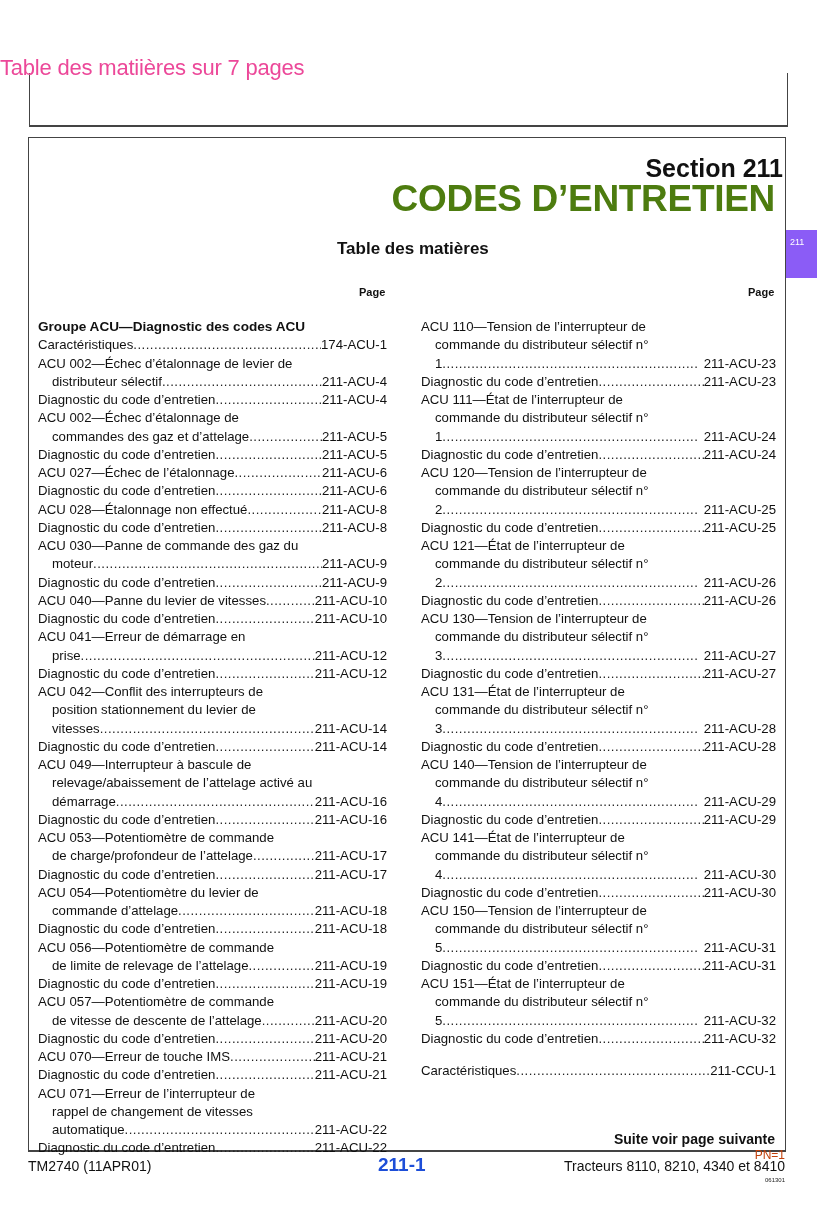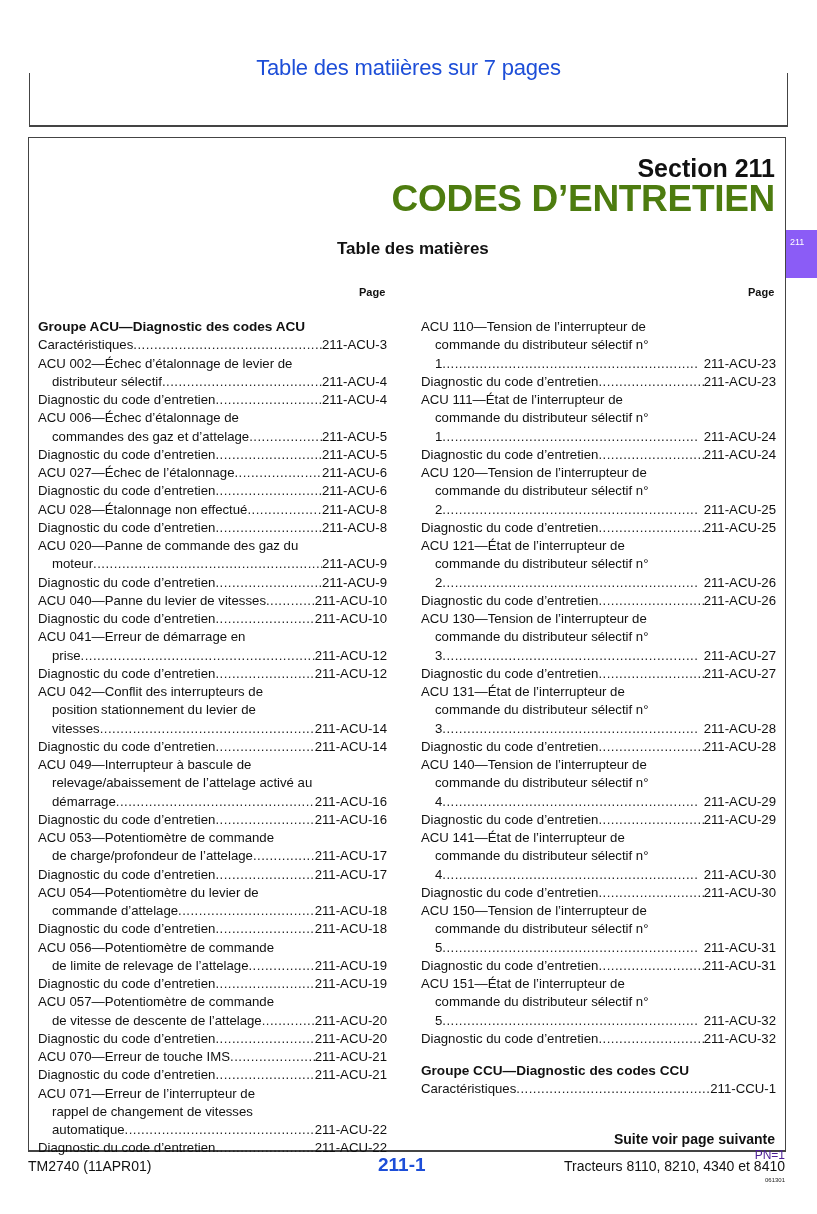--- a/index.html
+++ b/index.html
@@ -1,24 +1,24 @@
 <!DOCTYPE html>
 <html><head>
   <meta charset="utf-8">
   <style>
     html, body { margin: 0; padding: 0; background: #ffffff; }
     body { width: 817px; height: 1214px; position: relative; overflow: hidden;
            font-family: "Liberation Sans", sans-serif; color: #111; }
     .top-banner { position: absolute; left: 29px; top: 73px; width: 757px; height: 52px;
                   border-left: 1.5px solid #444; border-right: 1.5px solid #444; border-bottom: 2px solid #444; }
-    .banner-title { position: absolute; left: 0; top: 55px; width: 817px; text-align: center;
-                    font-size: 22px; letter-spacing: -0.2px; color: #1d4ed8; }
+    .banner-title { position: absolute; left: 0; top: 55px; width: 817px; 
+                    font-size: 22px; letter-spacing: -0.2px; color: #ec4899; }
     .main-box { position: absolute; left: 28px; top: 137px; width: 758px; height: 1015px;
                 border: 1.5px solid #444; border-bottom: 2px solid #444; box-sizing: border-box; }
-    .section-num { position: absolute; right: 42px; top: 154px; font-weight: bold; font-size: 25px; color: #111; }
+    .section-num { position: absolute; right: 34px; top: 154px; font-weight: bold; font-size: 25px; color: #111; }
     .section-title { position: absolute; right: 42px; top: 178px; font-weight: bold; font-size: 37px; letter-spacing: -0.3px; color: #4d7c0f; }
     .toc-title { position: absolute; left: 337px; top: 228px; font-weight: bold; font-size: 17px; color: #111; margin-top: 11px; }
     .side-tab { position: absolute; left: 786px; top: 230px; width: 31px; height: 48px; background: #8b5cf6; padding-left: 48px; }
     .side-tab span { position: absolute; left: 4px; top: 7px; font-size: 9px; color: #fff; }
     .page-hdr { position: absolute; top: 286px; font-weight: bold; font-size: 11px; color: #111; }
     .col { position: absolute; font-size: 13.2px; line-height: 18.25px; }
     .col-left { left: 38px; top: 318px; width: 349px; }
     .col-right { left: 421px; top: 318px; width: 355px; }
     .grp { font-weight: bold; font-size: 13.6px; }
     .ln { white-space: nowrap; overflow: hidden; height: 18.25px; }
@@ -27,21 +27,21 @@
     .lead .t { flex: 0 0 auto; }
     .lead .d { flex: 1 1 auto; overflow: hidden; letter-spacing: 2.6px; color: #222; }
     .lead .d::after { content: ". . . . . . . . . . . . . . . . . . . . . . . . . . . . . . . . . . . . . . . . . . . . . . . . . . . . . . . . . . . . . ."; letter-spacing: -1.6px; }
     .lead .p { flex: 0 0 auto; }
     .gap { height: 14px; }
     .suite { position: absolute; right: 42px; top: 1131px; font-weight: bold; font-size: 14px; color: #111; }
     .foot-left { position: absolute; left: 28px; top: 1158px; font-size: 14px; color: #111; }
     .foot-center { position: absolute; left: 378px; top: 1154px; font-weight: bold; font-size: 19px; color: #1d4ed8; }
     .foot-right { position: absolute; right: 32px; top: 1158px; font-size: 14px; color: #111; }
     .foot-code { position: absolute; right: 32px; top: 1177px; font-size: 6px; color: #222; }
-    .foot-pn { position: absolute; right: 32px; top: 1148px; font-size: 12px; color: #4c1d95; padding-left: 24px; }
+    .foot-pn { position: absolute; right: 32px; top: 1148px; font-size: 12px; color: #c2410c; padding-left: 24px; }
   </style>
 </head>
 <body>
 
 <div class="top-banner"></div>
 <div class="banner-title">Table des matiières sur 7 pages</div>
 
 <div class="main-box"></div>
 
 <div class="section-num">Section 211</div>
@@ -53,34 +53,34 @@
 </div>
 
 <div class="page-hdr" style="left:359px;">Page</div>
 <div class="page-hdr" style="left:748px;">Page</div>
 
 <div class="col col-left" id="col-left">
     <div class="ln grp">Groupe ACU—Diagnostic des codes ACU</div>
     <div class="ln lead">
       <span class="t">Caractéristiques</span>
       <span class="d"></span>
-      <span class="p">211-ACU-3</span>
+      <span class="p">174-ACU-1</span>
     </div>
     <div class="ln">ACU 002—Échec d’étalonnage de levier de</div>
     <div class="ln lead ind">
       <span class="t">distributeur sélectif</span>
       <span class="d"></span>
       <span class="p">211-ACU-4</span>
     </div>
     <div class="ln lead">
       <span class="t">Diagnostic du code d’entretien</span>
       <span class="d"></span>
       <span class="p">211-ACU-4</span>
     </div>
-    <div class="ln">ACU 006—Échec d’étalonnage de</div>
+    <div class="ln">ACU 002—Échec d’étalonnage de</div>
     <div class="ln lead ind">
       <span class="t">commandes des gaz et d’attelage</span>
       <span class="d"></span>
       <span class="p">211-ACU-5</span>
     </div>
     <div class="ln lead">
       <span class="t">Diagnostic du code d’entretien</span>
       <span class="d"></span>
       <span class="p">211-ACU-5</span>
     </div>
@@ -97,21 +97,21 @@
     <div class="ln lead">
       <span class="t">ACU 028—Étalonnage non effectué</span>
       <span class="d"></span>
       <span class="p">211-ACU-8</span>
     </div>
     <div class="ln lead">
       <span class="t">Diagnostic du code d’entretien</span>
       <span class="d"></span>
       <span class="p">211-ACU-8</span>
     </div>
-    <div class="ln">ACU 020—Panne de commande des gaz du</div>
+    <div class="ln">ACU 030—Panne de commande des gaz du</div>
     <div class="ln lead ind">
       <span class="t">moteur</span>
       <span class="d"></span>
       <span class="p">211-ACU-9</span>
     </div>
     <div class="ln lead">
       <span class="t">Diagnostic du code d’entretien</span>
       <span class="d"></span>
       <span class="p">211-ACU-9</span>
     </div>
@@ -342,21 +342,20 @@
       <span class="t">5</span>
       <span class="d"></span>
       <span class="p">211-ACU-32</span>
     </div>
     <div class="ln lead">
       <span class="t">Diagnostic du code d’entretien</span>
       <span class="d"></span>
       <span class="p">211-ACU-32</span>
     </div>
     <div class="gap"></div>
-    <div class="ln grp">Groupe CCU—Diagnostic des codes CCU</div>
     <div class="ln lead">
       <span class="t">Caractéristiques</span>
       <span class="d"></span>
       <span class="p">211-CCU-1</span>
     </div>
   </div>
 
 <div class="suite">Suite voir page suivante</div>
 
 <div class="foot-left">TM2740 (11APR01)</div>

